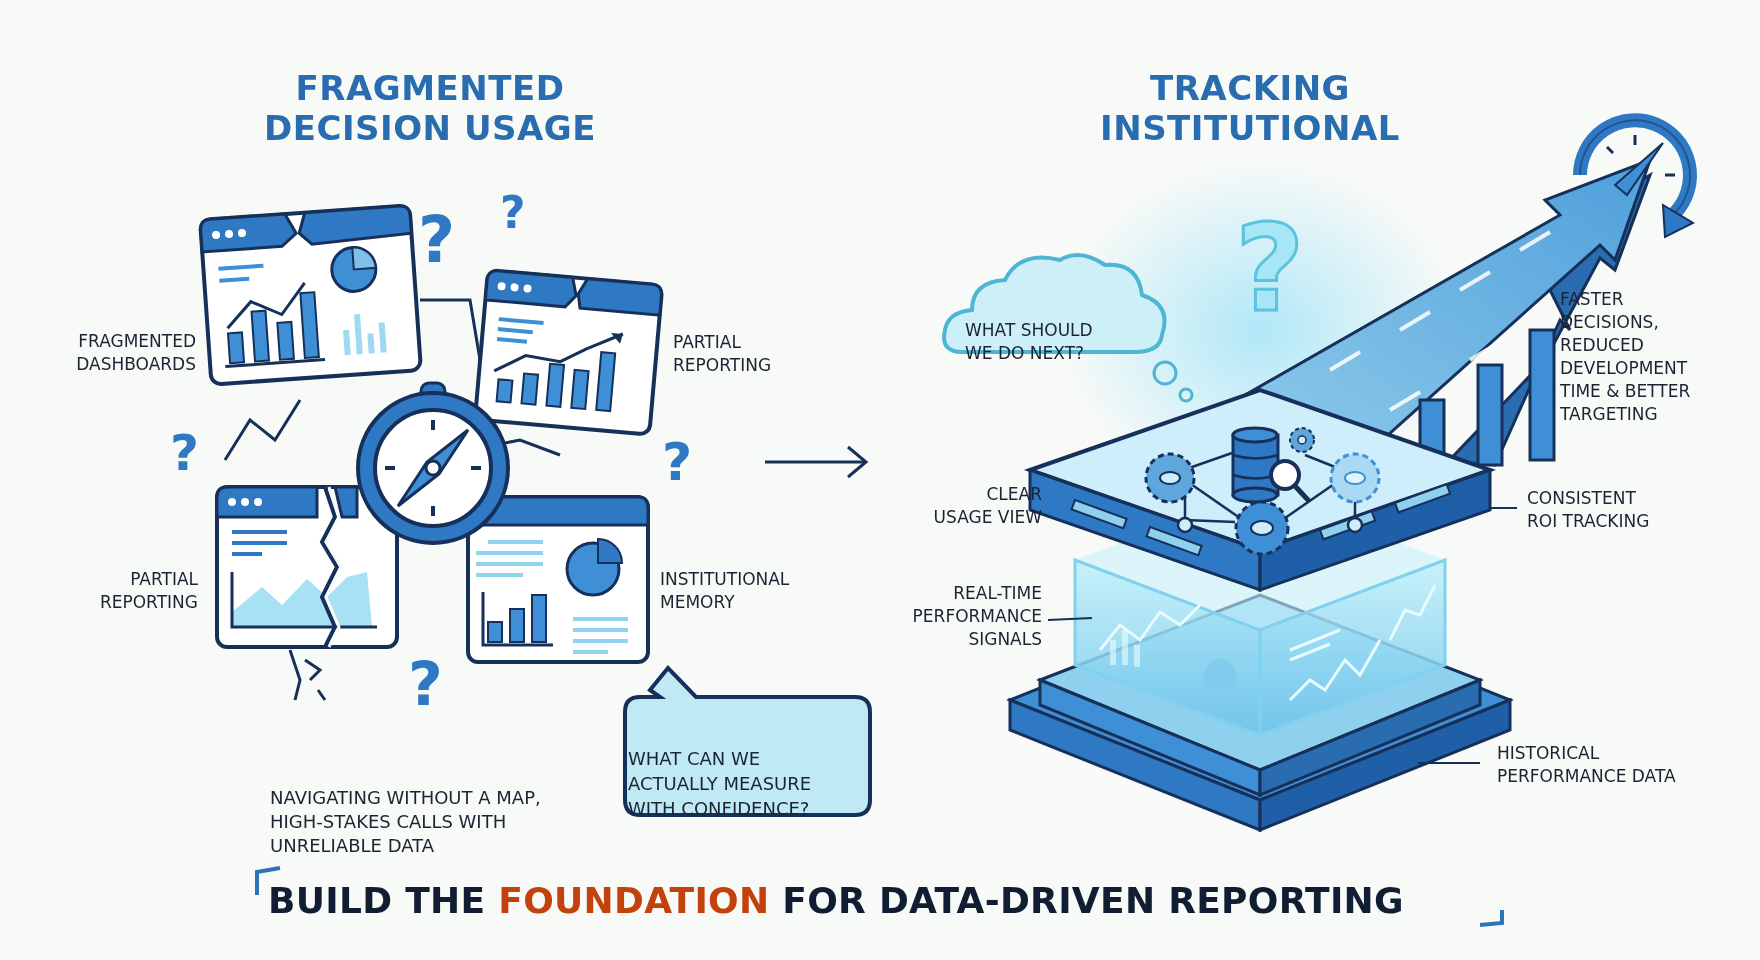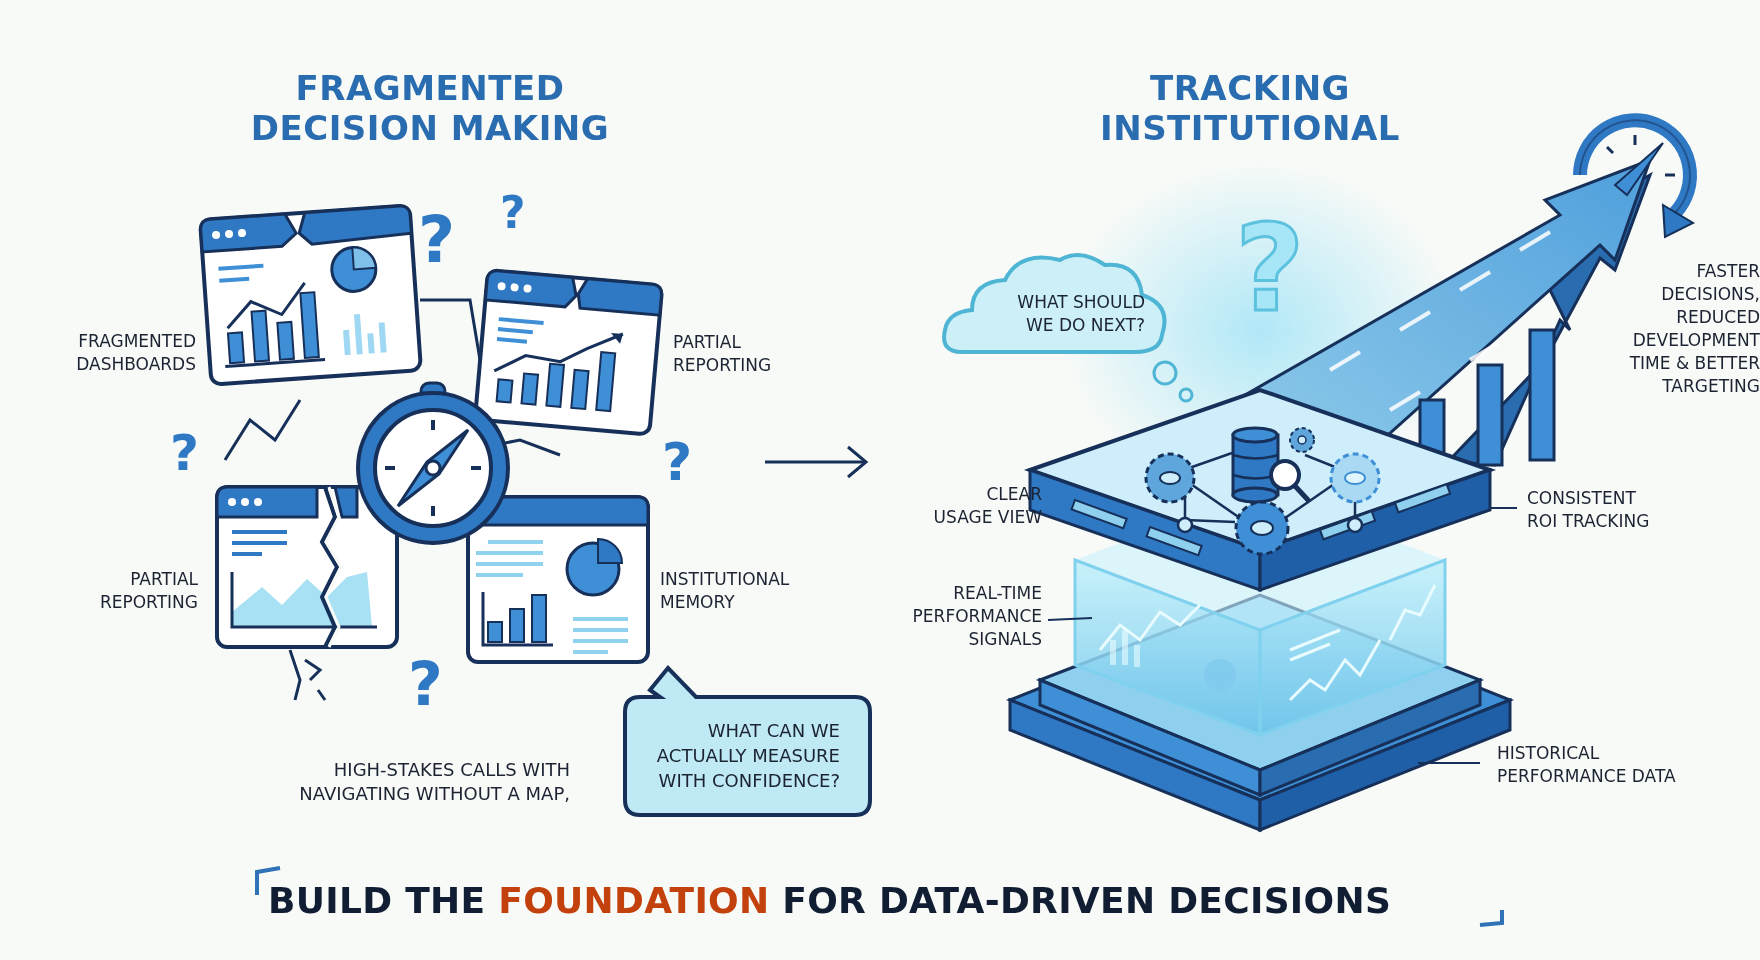--- a/index.html
+++ b/index.html
@@ -1,21 +1,21 @@
 <!DOCTYPE html>
 <html><head>
 <meta charset="utf-8">
 <style>
   html, body { margin:0; padding:0; }
   body { width:1760px; height:960px; background:#f8faf7; position:relative; overflow:hidden;
          font-family:"DejaVu Sans", "Liberation Sans", sans-serif; color:#1c2a3d; }
   .abs { position:absolute; }
   .title { color:#2a6cb0; font-weight:bold; font-size:34px; line-height:40px; text-align:center; letter-spacing:0.5px; }
   .lbl { font-size:17px; line-height:23px; color:#1c2433; text-transform:uppercase; }
-  .r { text-align:right; } .c { text-align:right; } .l { text-align:left; }
+  .r { text-align:right; } .c { text-align:left;margin-top:28px; } .l { text-align:left; }
   svg.art { position:absolute; left:0; top:0; }
   .banner { font-weight:bold; font-size:36px; letter-spacing:0.3px; color:#101d33; white-space:nowrap; }
   .banner .accent { color:#c2410c; }
 </style>
 </head>
 <body>
 
 <svg class="art" width="1760" height="960" viewBox="0 0 1760 960">
   <defs>
     <radialGradient id="glow" cx="50%" cy="50%" r="50%">
@@ -269,21 +269,21 @@
   </g>
 
   <g stroke="#2f72b8" stroke-width="4" fill="none">
     <polyline points="257,895 257,872 280,868"></polyline>
     <polyline points="1502,910 1502,923 1480,925"></polyline>
   </g>
 </svg>
 
 <div class="abs title" style="left:230px; top:68px; width:400px;">
   <div>FRAGMENTED</div>
-  <div>DECISION MAKING</div>
+  <div>DECISION USAGE</div>
 </div>
 
 <div class="abs title" style="left:1060px; top:68px; width:380px;">
   <div>TRACKING</div>
   <div>INSTITUTIONAL</div>
 </div>
 
 <div class="abs lbl r" style="left:40px; top:330px; width:156px;">
   <div>FRAGMENTED</div>
   <div>DASHBOARDS</div>
@@ -295,22 +295,23 @@
 <div class="abs lbl r" style="left:60px; top:568px; width:138px;">
   <div>PARTIAL</div>
   <div>REPORTING</div>
 </div>
 <div class="abs lbl l" style="left:660px; top:568px; width:180px;">
   <div>INSTITUTIONAL</div>
   <div>MEMORY</div>
 </div>
 
 <div class="abs lbl c" style="left:270px; top:758px; width:300px; font-size:18px; line-height:24px;">
+  <div>NAVIGATING WITHOUT A MAP,</div>
   <div>HIGH-STAKES CALLS WITH</div>
-  <div>NAVIGATING WITHOUT A MAP,</div>
+  <div>UNRELIABLE DATA</div>
 </div>
 
 <div class="abs lbl c" style="left:628px; top:718px; width:212px; font-size:18px; line-height:25px;">
   <div>WHAT CAN WE</div>
   <div>ACTUALLY MEASURE</div>
   <div>WITH CONFIDENCE?</div>
 </div>
 
 <div class="abs lbl c" style="left:965px; top:291px; width:180px;">
   <div>WHAT SHOULD</div>
@@ -338,14 +339,14 @@
 <div class="abs lbl l" style="left:1527px; top:487px; width:200px;">
   <div>CONSISTENT</div>
   <div>ROI TRACKING</div>
 </div>
 <div class="abs lbl l" style="left:1497px; top:742px; width:230px;">
   <div>HISTORICAL</div>
   <div>PERFORMANCE DATA</div>
 </div>
 
 <div class="abs banner" style="left:268px; top:880px;">
-  <span>BUILD THE </span><span class="accent">FOUNDATION</span><span> FOR DATA-DRIVEN DECISIONS</span>
+  <span>BUILD THE </span><span class="accent">FOUNDATION</span><span> FOR DATA-DRIVEN REPORTING</span>
 </div>
 
 </body></html>

